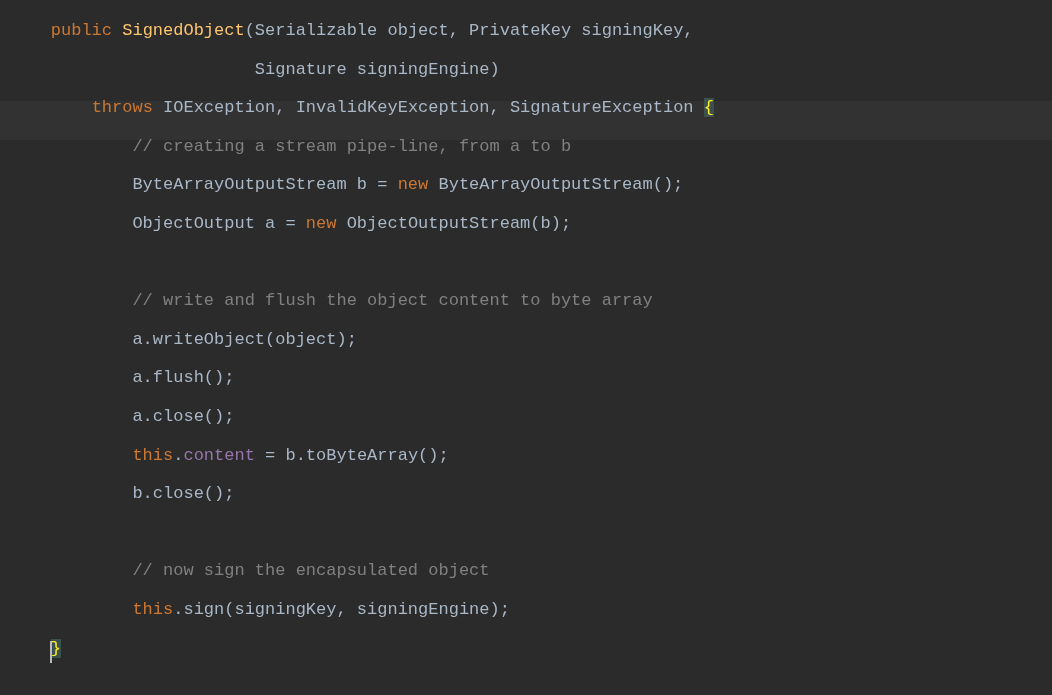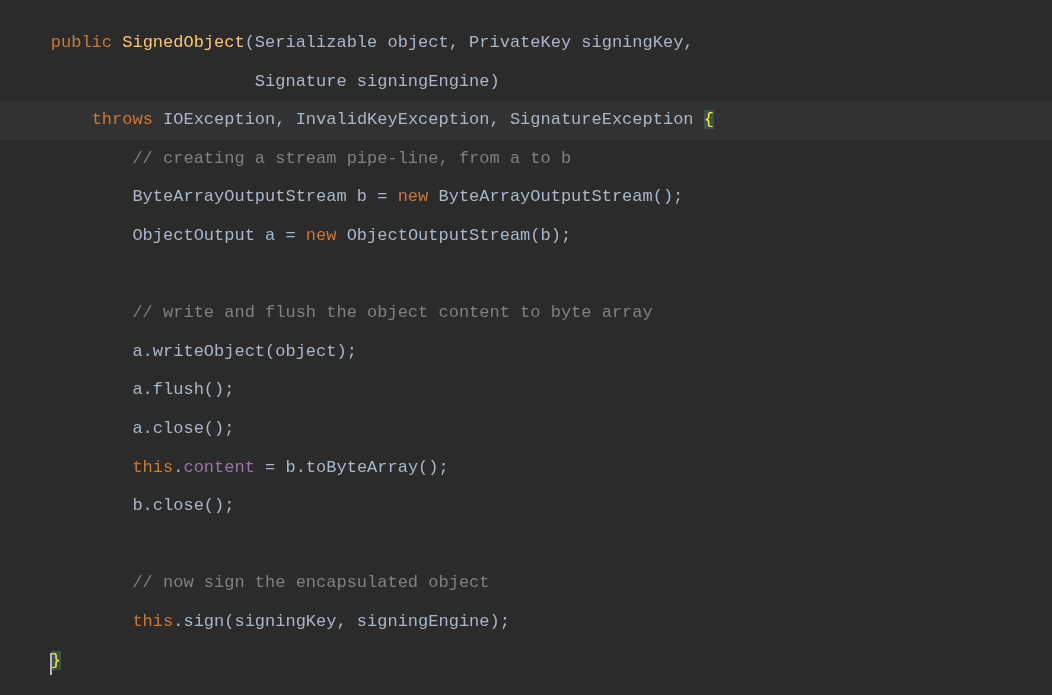--- a/index.html
+++ b/index.html
@@ -15,21 +15,21 @@
     height: 695px;
   }
   pre {
     margin: 0;
     padding: 0;
     white-space: pre;
     font-family: inherit;
   }
   .code-area {
     position: relative;
-    padding-top: 24px;
+    padding-top: 12px;
     padding-left: 10px;
   }
   .line-highlight {
     position: absolute;
     left: 0;
     right: 0;
     top: 101.2px;
     height: 38.6px;
     background: #323232;
     z-index: 0;

